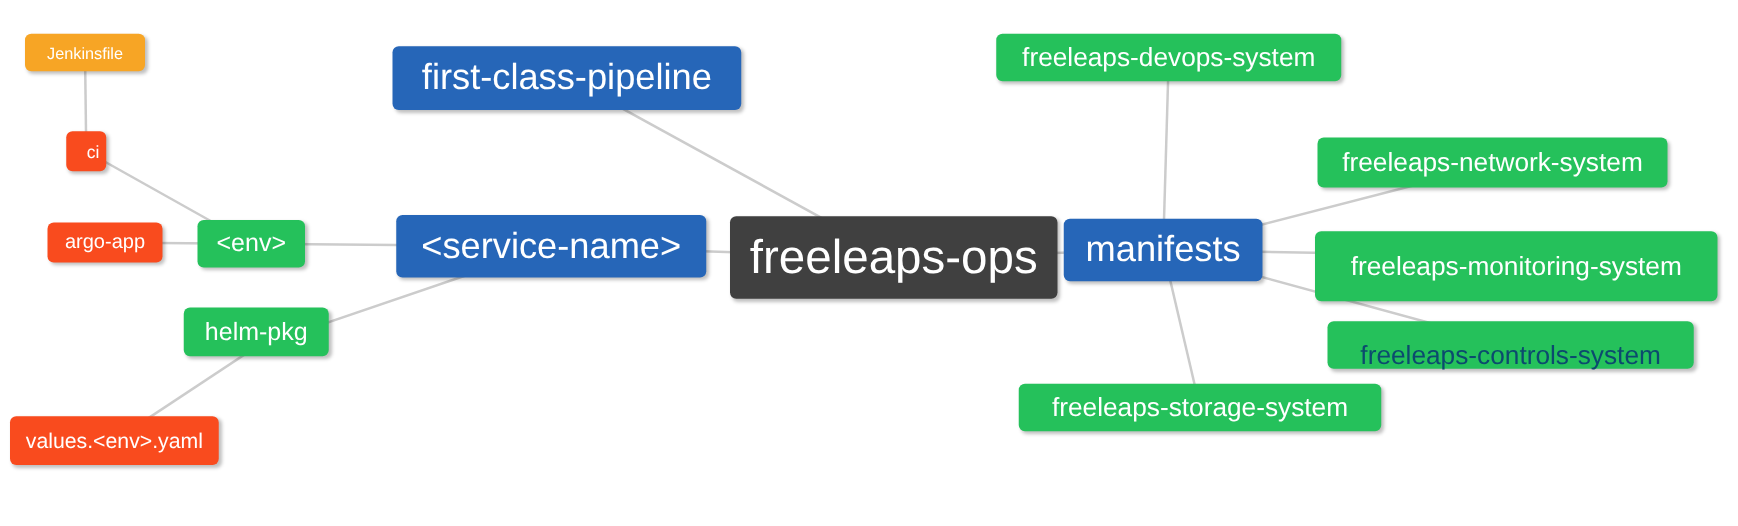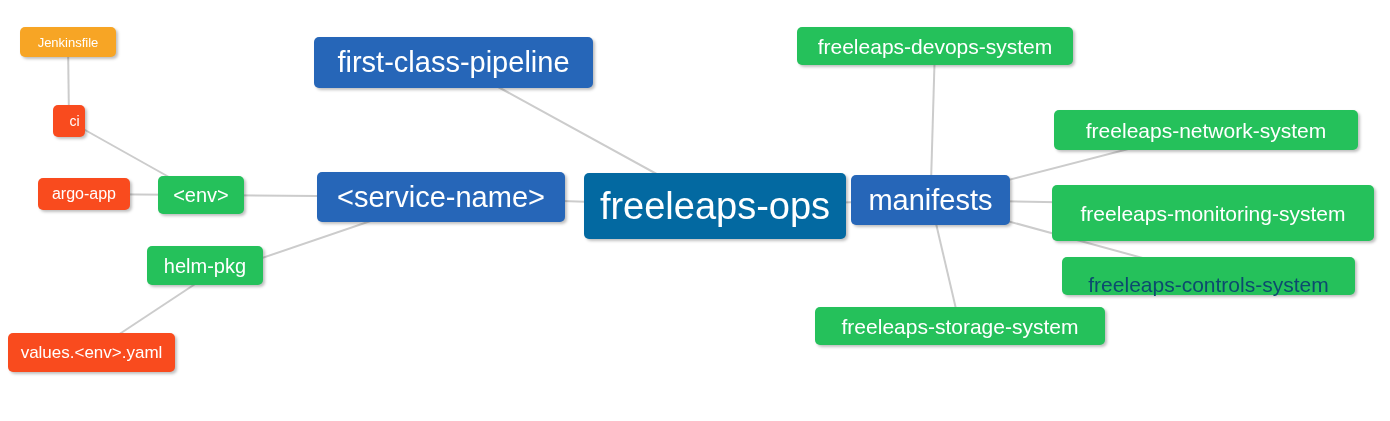--- a/index.html
+++ b/index.html
@@ -74,36 +74,36 @@
     </div>
     <div class="node" style="left: 158px; top: 176px; width: 86px; height: 38px; font-size: 20px; background: rgb(37, 193, 91); color: rgb(255, 255, 255);">
       <span>&lt;env&gt;</span>
     </div>
     <div class="node" style="left: 314px; top: 37px; width: 279px; height: 51px; font-size: 29px; background: rgb(38, 102, 184); color: rgb(255, 255, 255);">
       <span>first-class-pipeline</span>
     </div>
     <div class="node" style="left: 317px; top: 172px; width: 248px; height: 50px; font-size: 29px; background: rgb(38, 102, 184); color: rgb(255, 255, 255);">
       <span>&lt;service-name&gt;</span>
     </div>
-    <div class="node" style="left: 584px; top: 173px; width: 262px; height: 66px; font-size: 38px; background: #0369a1; color: rgb(255, 255, 255);">
+    <div class="node" style="left: 584px; top: 173px; width: 262px; height: 66px; font-size: 38px; background: #404040; color: rgb(255, 255, 255);">
       <span>freeleaps-ops</span>
     </div>
     <div class="node" style="left: 851px; top: 175px; width: 159px; height: 50px; font-size: 29px; background: rgb(38, 102, 184); color: rgb(255, 255, 255);">
       <span>manifests</span>
     </div>
     <div class="node" style="left: 147px; top: 246px; width: 116px; height: 39px; font-size: 20px; background: rgb(37, 193, 91); color: rgb(255, 255, 255);">
       <span>helm-pkg</span>
     </div>
     <div class="node" style="left: 8px; top: 333px; width: 167px; height: 39px; font-size: 17px; background: rgb(249, 75, 30); color: rgb(255, 255, 255);">
       <span>values.&lt;env&gt;.yaml</span>
     </div>
     <div class="node" style="left: 797px; top: 27px; width: 276px; height: 38px; font-size: 21px; background: rgb(37, 193, 91); color: rgb(255, 255, 255);">
       <span>freeleaps-devops-system</span>
     </div>
-    <div class="node" style="left: 1054px; top: 110px; width: 304px; height: 40px; font-size: 21px; background: rgb(37, 193, 91); color: rgb(255, 255, 255);">
+    <div class="node" style="left: 1054px; top: 110px; width: 280px; height: 40px; font-size: 21px; background: rgb(37, 193, 91); color: rgb(255, 255, 255);">
       <span>freeleaps-network-system</span>
     </div>
     <div class="node" style="left: 1052px; top: 185px; width: 322px; height: 56px; font-size: 21px; background: rgb(37, 193, 91); color: rgb(255, 255, 255); justify-content: center;">
       <span>freeleaps-monitoring-system</span>
     </div>
     <div class="node" style="left: 1062px; top: 257px; width: 293px; height: 38px; font-size: 21px; background: rgb(37, 193, 91); color: #0c4a6e; align-items: flex-end;">
       <span>freeleaps-controls-system</span>
     </div>
     <div class="node" style="left: 815px; top: 307px; width: 290px; height: 38px; font-size: 21px; background: rgb(37, 193, 91); color: rgb(255, 255, 255);">
       <span>freeleaps-storage-system</span>

